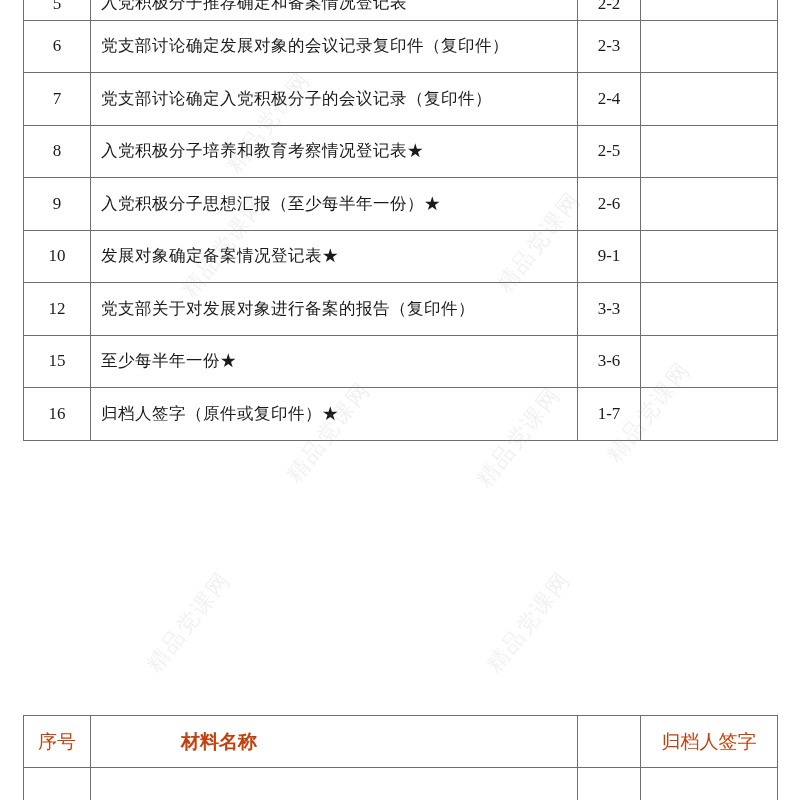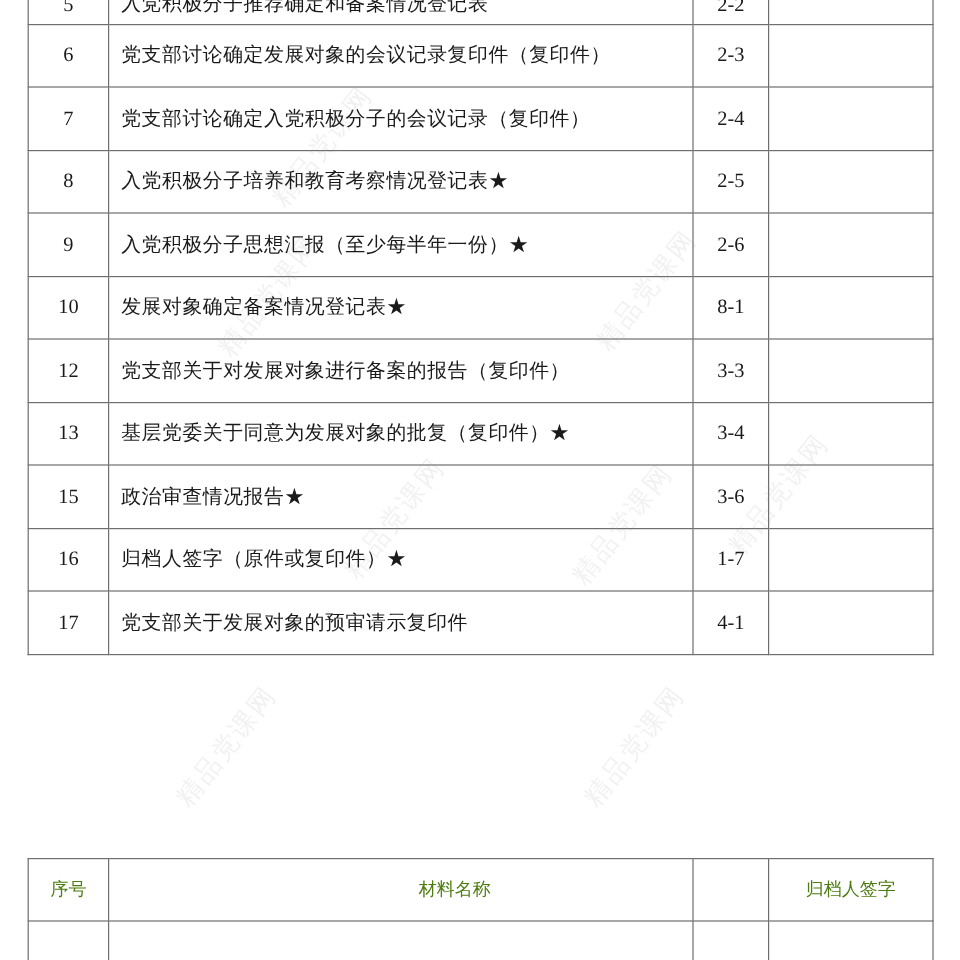--- a/index.html
+++ b/index.html
@@ -52,24 +52,24 @@
     td.code {
       text-align: center;
       font-family: "Liberation Serif", "DejaVu Serif", serif;
       font-size: 17px;
     }
     td.sign { }
 
     th.h {
       font-family: "DejaVu Sans", "Liberation Sans", sans-serif;
       font-weight: normal;
-      font-size: 15px;
-      color: #4d7c0f;
+      font-size: 19px;
+      color: #c2410c;
     }
-    th.h-name { text-align: center; padding-left: 90px; }
+    th.h-name { text-align: left; padding-left: 90px; font-weight: bold; }
 
     .row-cut td.name { vertical-align: bottom; padding-bottom: 6px; }
     .row-cut td.code, .row-cut td.seq { vertical-align: bottom; padding-bottom: 6px; }
     #table-cont tr.body td { vertical-align: bottom; padding-bottom: 0; }
     #table-cont tr.body td.name, #table-cont tr.body td.seq, #table-cont tr.body td.code { padding-bottom: 0; line-height: 1; }
 
     
     .wm-layer {
       position: absolute; left: 0; top: 0; width: 800px; height: 800px;
       pointer-events: none; overflow: hidden;
@@ -124,51 +124,39 @@
       </tr>
       <tr>
         <td class="seq">9</td>
         <td class="name">入党积极分子思想汇报（至少每半年一份）★</td>
         <td class="code">2-6</td>
         <td class="sign"></td>
       </tr>
       <tr>
         <td class="seq">10</td>
         <td class="name">发展对象确定备案情况登记表★</td>
-        <td class="code">8-1</td>
+        <td class="code">9-1</td>
         <td class="sign"></td>
       </tr>
       <tr>
         <td class="seq">12</td>
         <td class="name">党支部关于对发展对象进行备案的报告（复印件）</td>
         <td class="code">3-3</td>
         <td class="sign"></td>
       </tr>
       <tr>
-        <td class="seq">13</td>
-        <td class="name">基层党委关于同意为发展对象的批复（复印件）★</td>
-        <td class="code">3-4</td>
-        <td class="sign"></td>
-      </tr>
-      <tr>
         <td class="seq">15</td>
-        <td class="name">政治审查情况报告★</td>
+        <td class="name">至少每半年一份★</td>
         <td class="code">3-6</td>
         <td class="sign"></td>
       </tr>
       <tr>
         <td class="seq">16</td>
         <td class="name">归档人签字（原件或复印件）★</td>
         <td class="code">1-7</td>
-        <td class="sign"></td>
-      </tr>
-      <tr>
-        <td class="seq">17</td>
-        <td class="name">党支部关于发展对象的预审请示复印件</td>
-        <td class="code">4-1</td>
         <td class="sign"></td>
       </tr>
     </tbody>
   </table>
 
   <table class="archive" id="table-cont">
     <colgroup>
       <col class="c-seq">
         <col class="c-name">
         <col class="c-code">

